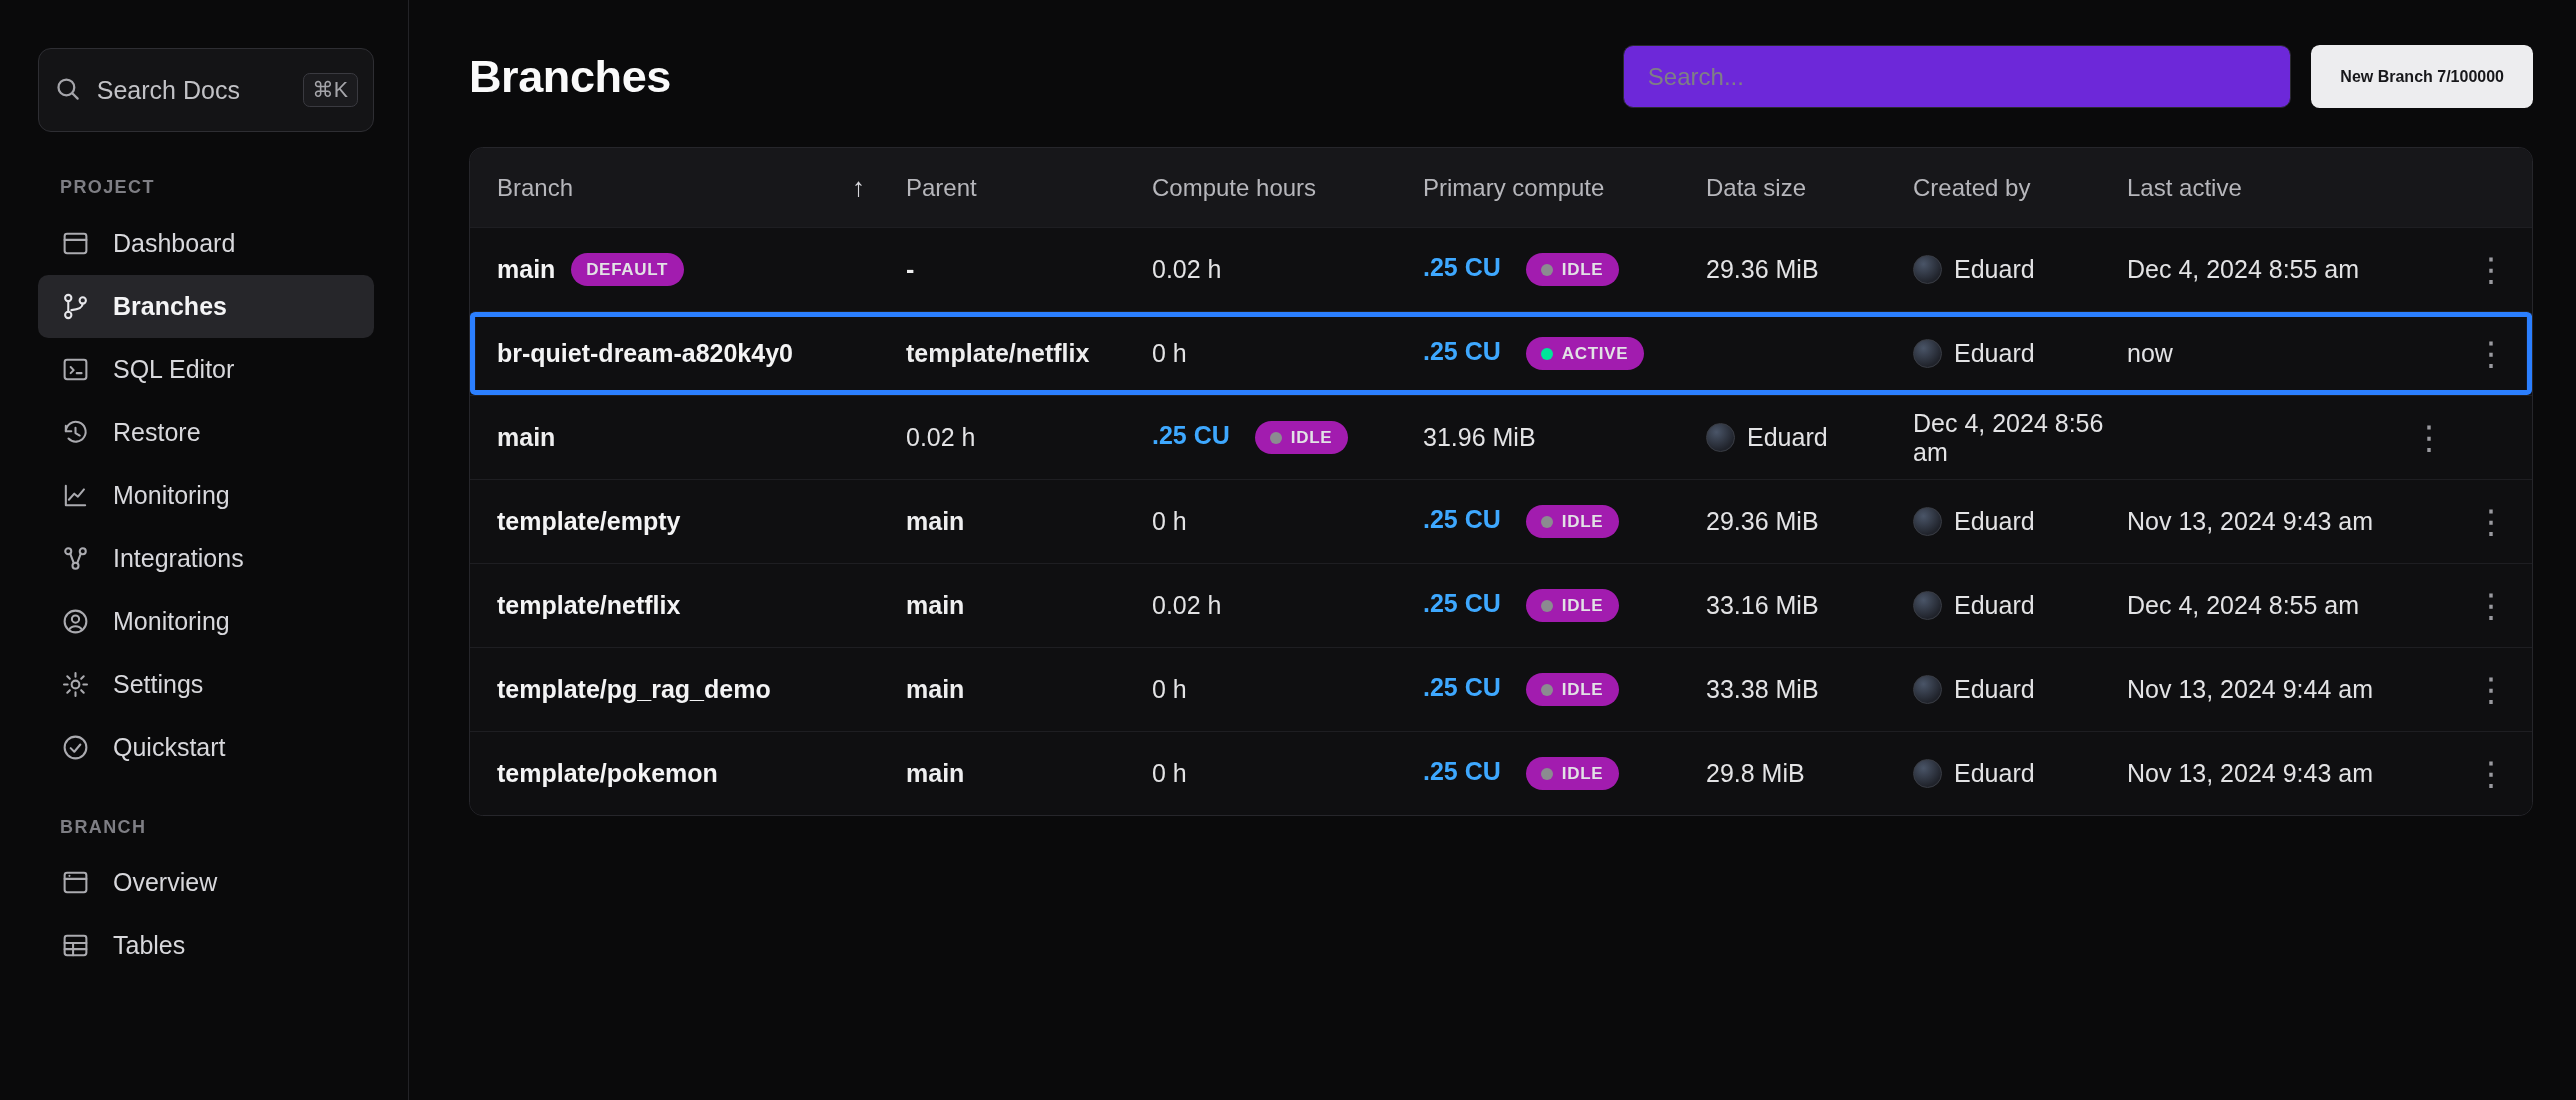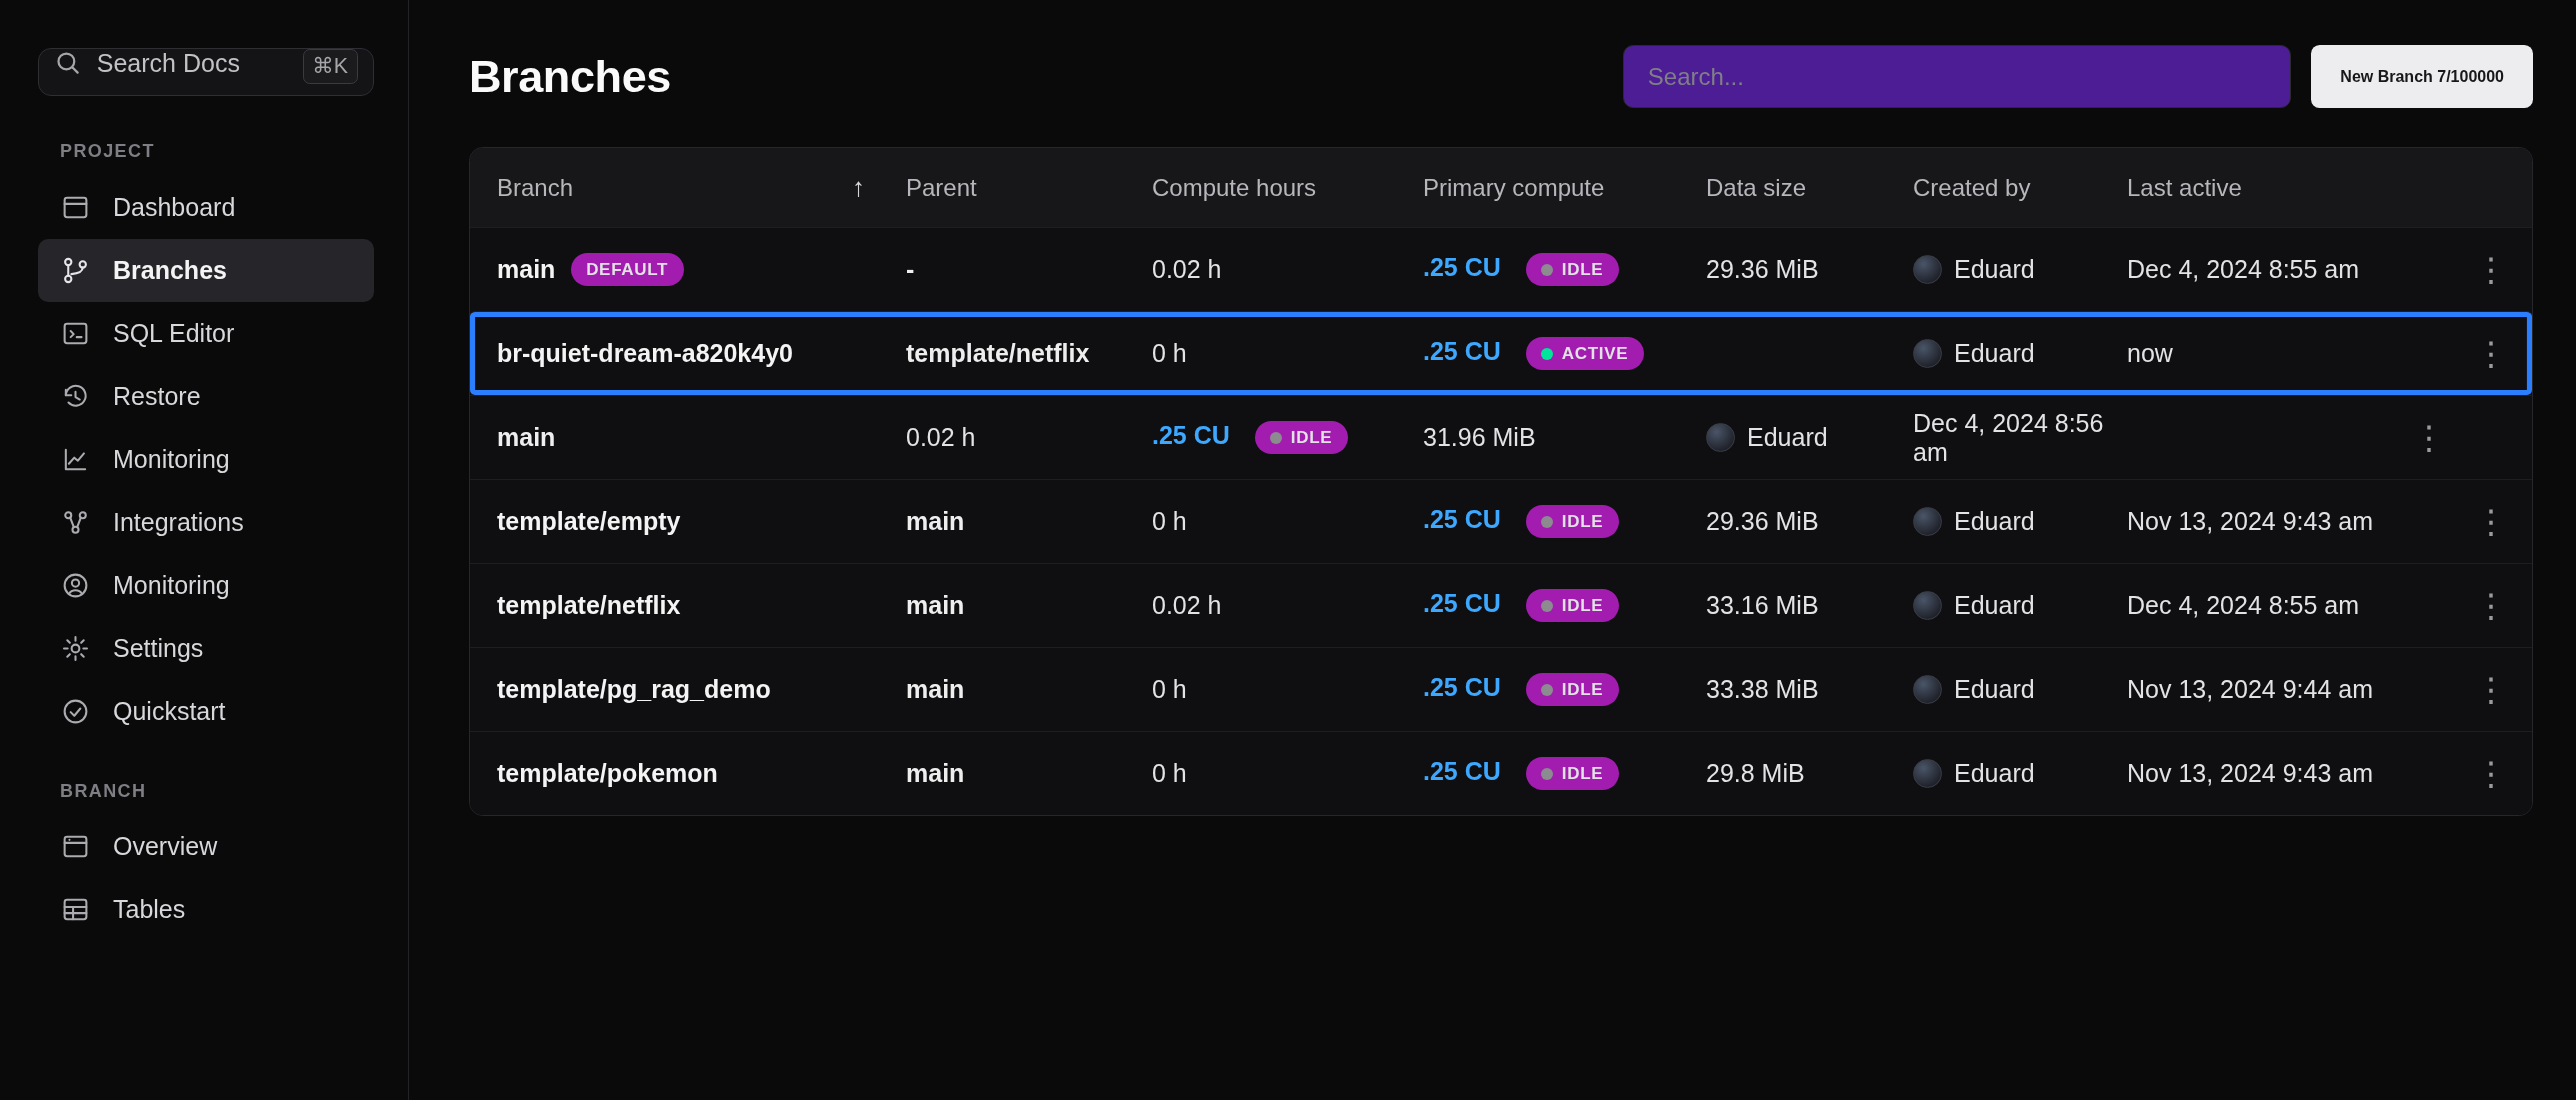--- a/index.html
+++ b/index.html
@@ -18,22 +18,22 @@
   .app{display:flex;width:100%;height:100%;}
 
   
   .sidebar{
     width:409px;min-width:409px;height:100%;
     border-right:0.9px solid #232327;
     padding:48px 34px 0 38px;
     background:#0a0a0b;
   }
   .search-docs{
-    display:flex;align-items:flex-start;gap:15.4px;
-    height:48px;border:0.9px solid #2e2e33;background:#141416;
+    display:flex;align-items:center;gap:15.4px;
+    height:84px;border:0.9px solid #2e2e33;background:#141416;
     border-radius:13px;padding:0 15.4px;cursor:pointer;
   }
   .search-docs .sd-label{color:#c2c2c6;font-size:25px;flex:1;}
   .kbd{
     border:0.9px solid #3a3a40;border-radius:6.8px;
     padding:3.4px 8.6px;font-size:21.4px;color:#a5a5aa;background:#1b1b1e;
   }
   .section-label{
     margin:45px 0 13.7px 22px;font-size:18px;letter-spacing:1.4px;
     color:#7e7e84;font-weight:700;
@@ -49,21 +49,21 @@
   .nav-icon svg{width:29px;height:29px;stroke:#ababb0;fill:none;stroke-width:1.7;stroke-linecap:round;stroke-linejoin:round;}
   .nav-item.active .nav-icon svg{stroke:#e6e6ea;}
   .search-docs svg{width:27px;height:27px;stroke:#a5a5aa;fill:none;stroke-width:2;stroke-linecap:round;}
 
   
   .main{flex:1;padding:45px 43px 0 60px;}
   .topbar{display:flex;align-items:center;}
   .page-title{font-size:45px;font-weight:700;letter-spacing:-0.4px;color:#fafafa;}
   .topbar-right{margin-left:auto;display:flex;gap:20.5px;align-items:center;}
   .search-input{
-    width:668px;height:63px;background:#4c1d95;border:0.9px solid #2a2a2f;
+    width:668px;height:63px;background:#6d28d9;border:0.9px solid #2a2a2f;
     border-radius:10.3px;color:#e5e5e5;font-size:24px;padding:0 24px;
     outline:none;font-family:"Liberation Sans",sans-serif;
   }
   .search-input::placeholder{color:#7f7f85;}
   .new-branch-btn{
     height:63px;padding:0 29px;background:#ededef;color:#18181b;
     border:none;border-radius:8.6px;font-size:16px;font-weight:600;
     cursor:pointer;font-family:"Liberation Sans",sans-serif;white-space:nowrap;
   }
 

